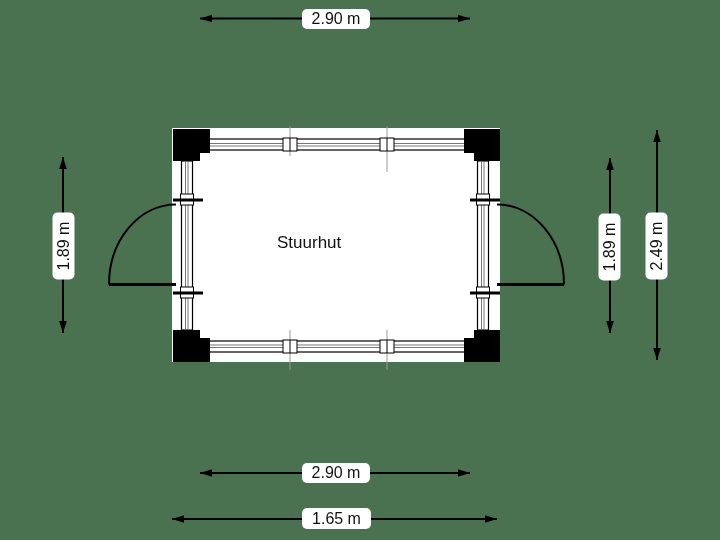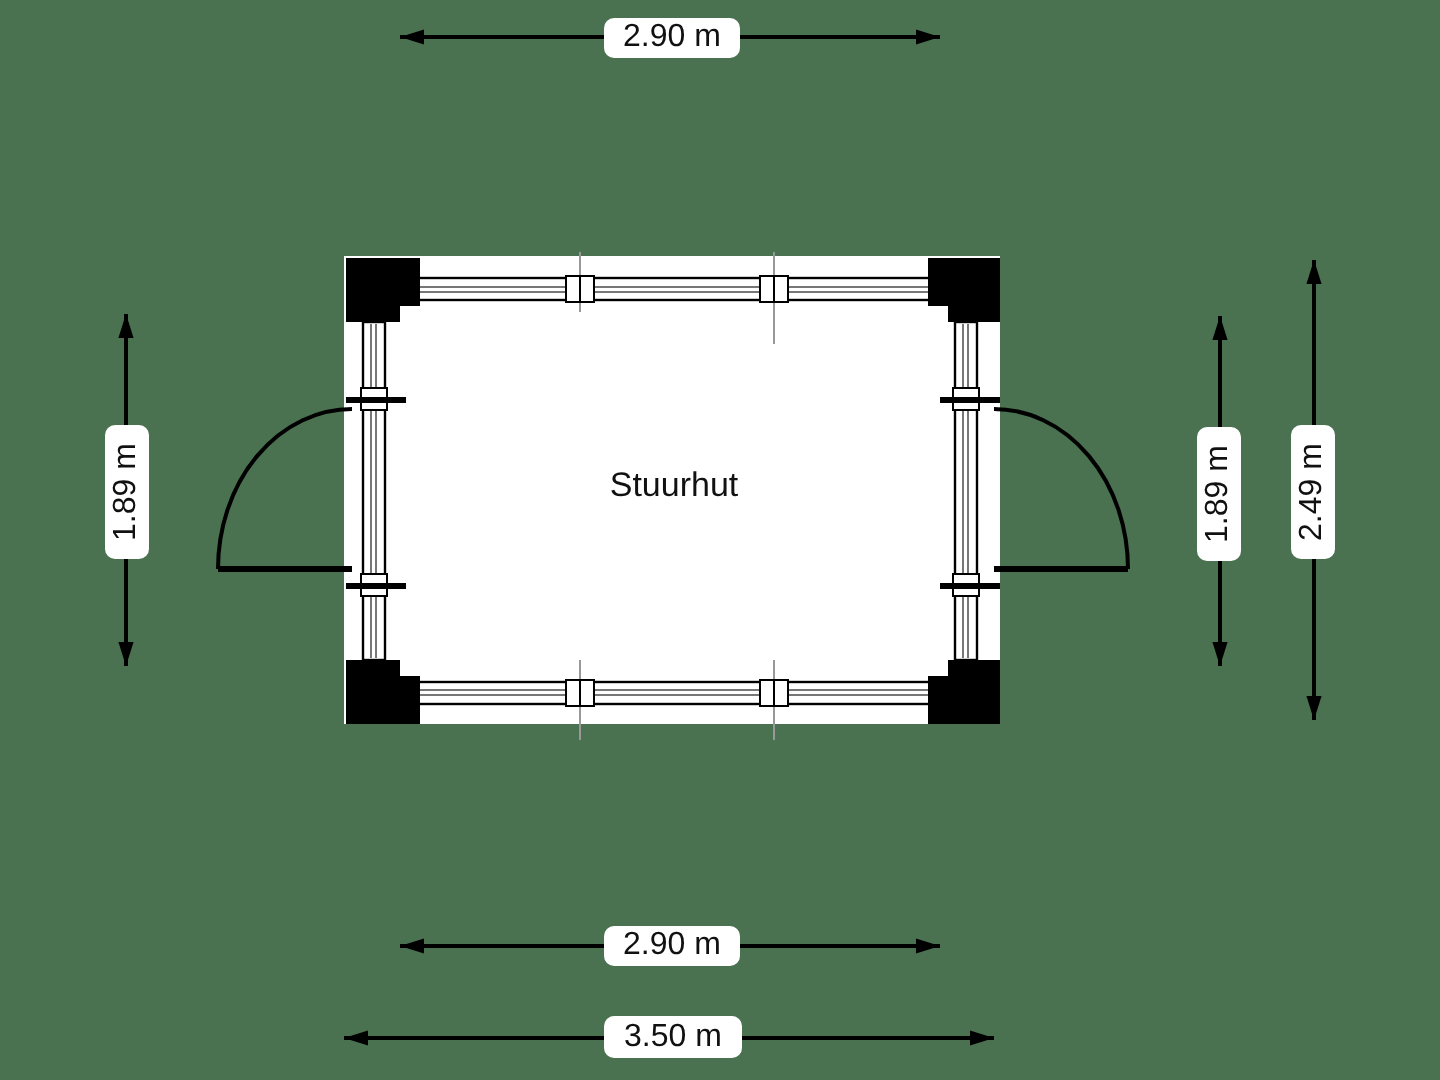--- a/index.html
+++ b/index.html
@@ -28,21 +28,21 @@
     position:absolute;
     background:var(--label_bg,#fff);
     color:var(--label_text,#111);
     border-radius:5px;
     display:flex;align-items:center;justify-content:center;
     font-size:16px;line-height:1;white-space:nowrap;
   }
   .vert{transform:rotate(-90deg);}
   .room-label{
     position:absolute;color:var(--label_text,#111);
-    font-size:17px;text-align:center;
+    font-size:17px;text-align:left;
   }
 </style>
 </head>
 <body>
 
 <div class="stage">
 
   <svg class="plan-svg" width="720" height="540" viewBox="0 0 720 540">
 
     <defs>
@@ -123,15 +123,15 @@
   <div class="dim-label" style="left:302px;top:9px;width:68px;height:20px;">2.90 m</div>
 
   <div class="dim-label vert" style="left:30px;top:235px;width:67px;height:22px;">1.89 m</div>
 
   <div class="dim-label vert" style="left:576px;top:236px;width:67px;height:22px;">1.89 m</div>
 
   <div class="dim-label vert" style="left:623px;top:235px;width:67px;height:22px;">2.49 m</div>
 
   <div class="dim-label" style="left:302px;top:463px;width:68px;height:20px;">2.90 m</div>
 
-  <div class="dim-label" style="left:302px;top:508px;width:69px;height:21px;">3.50 m</div>
+  <div class="dim-label" style="left:302px;top:508px;width:69px;height:21px;">1.65 m</div>
 
 </div>
 
 </body></html>

